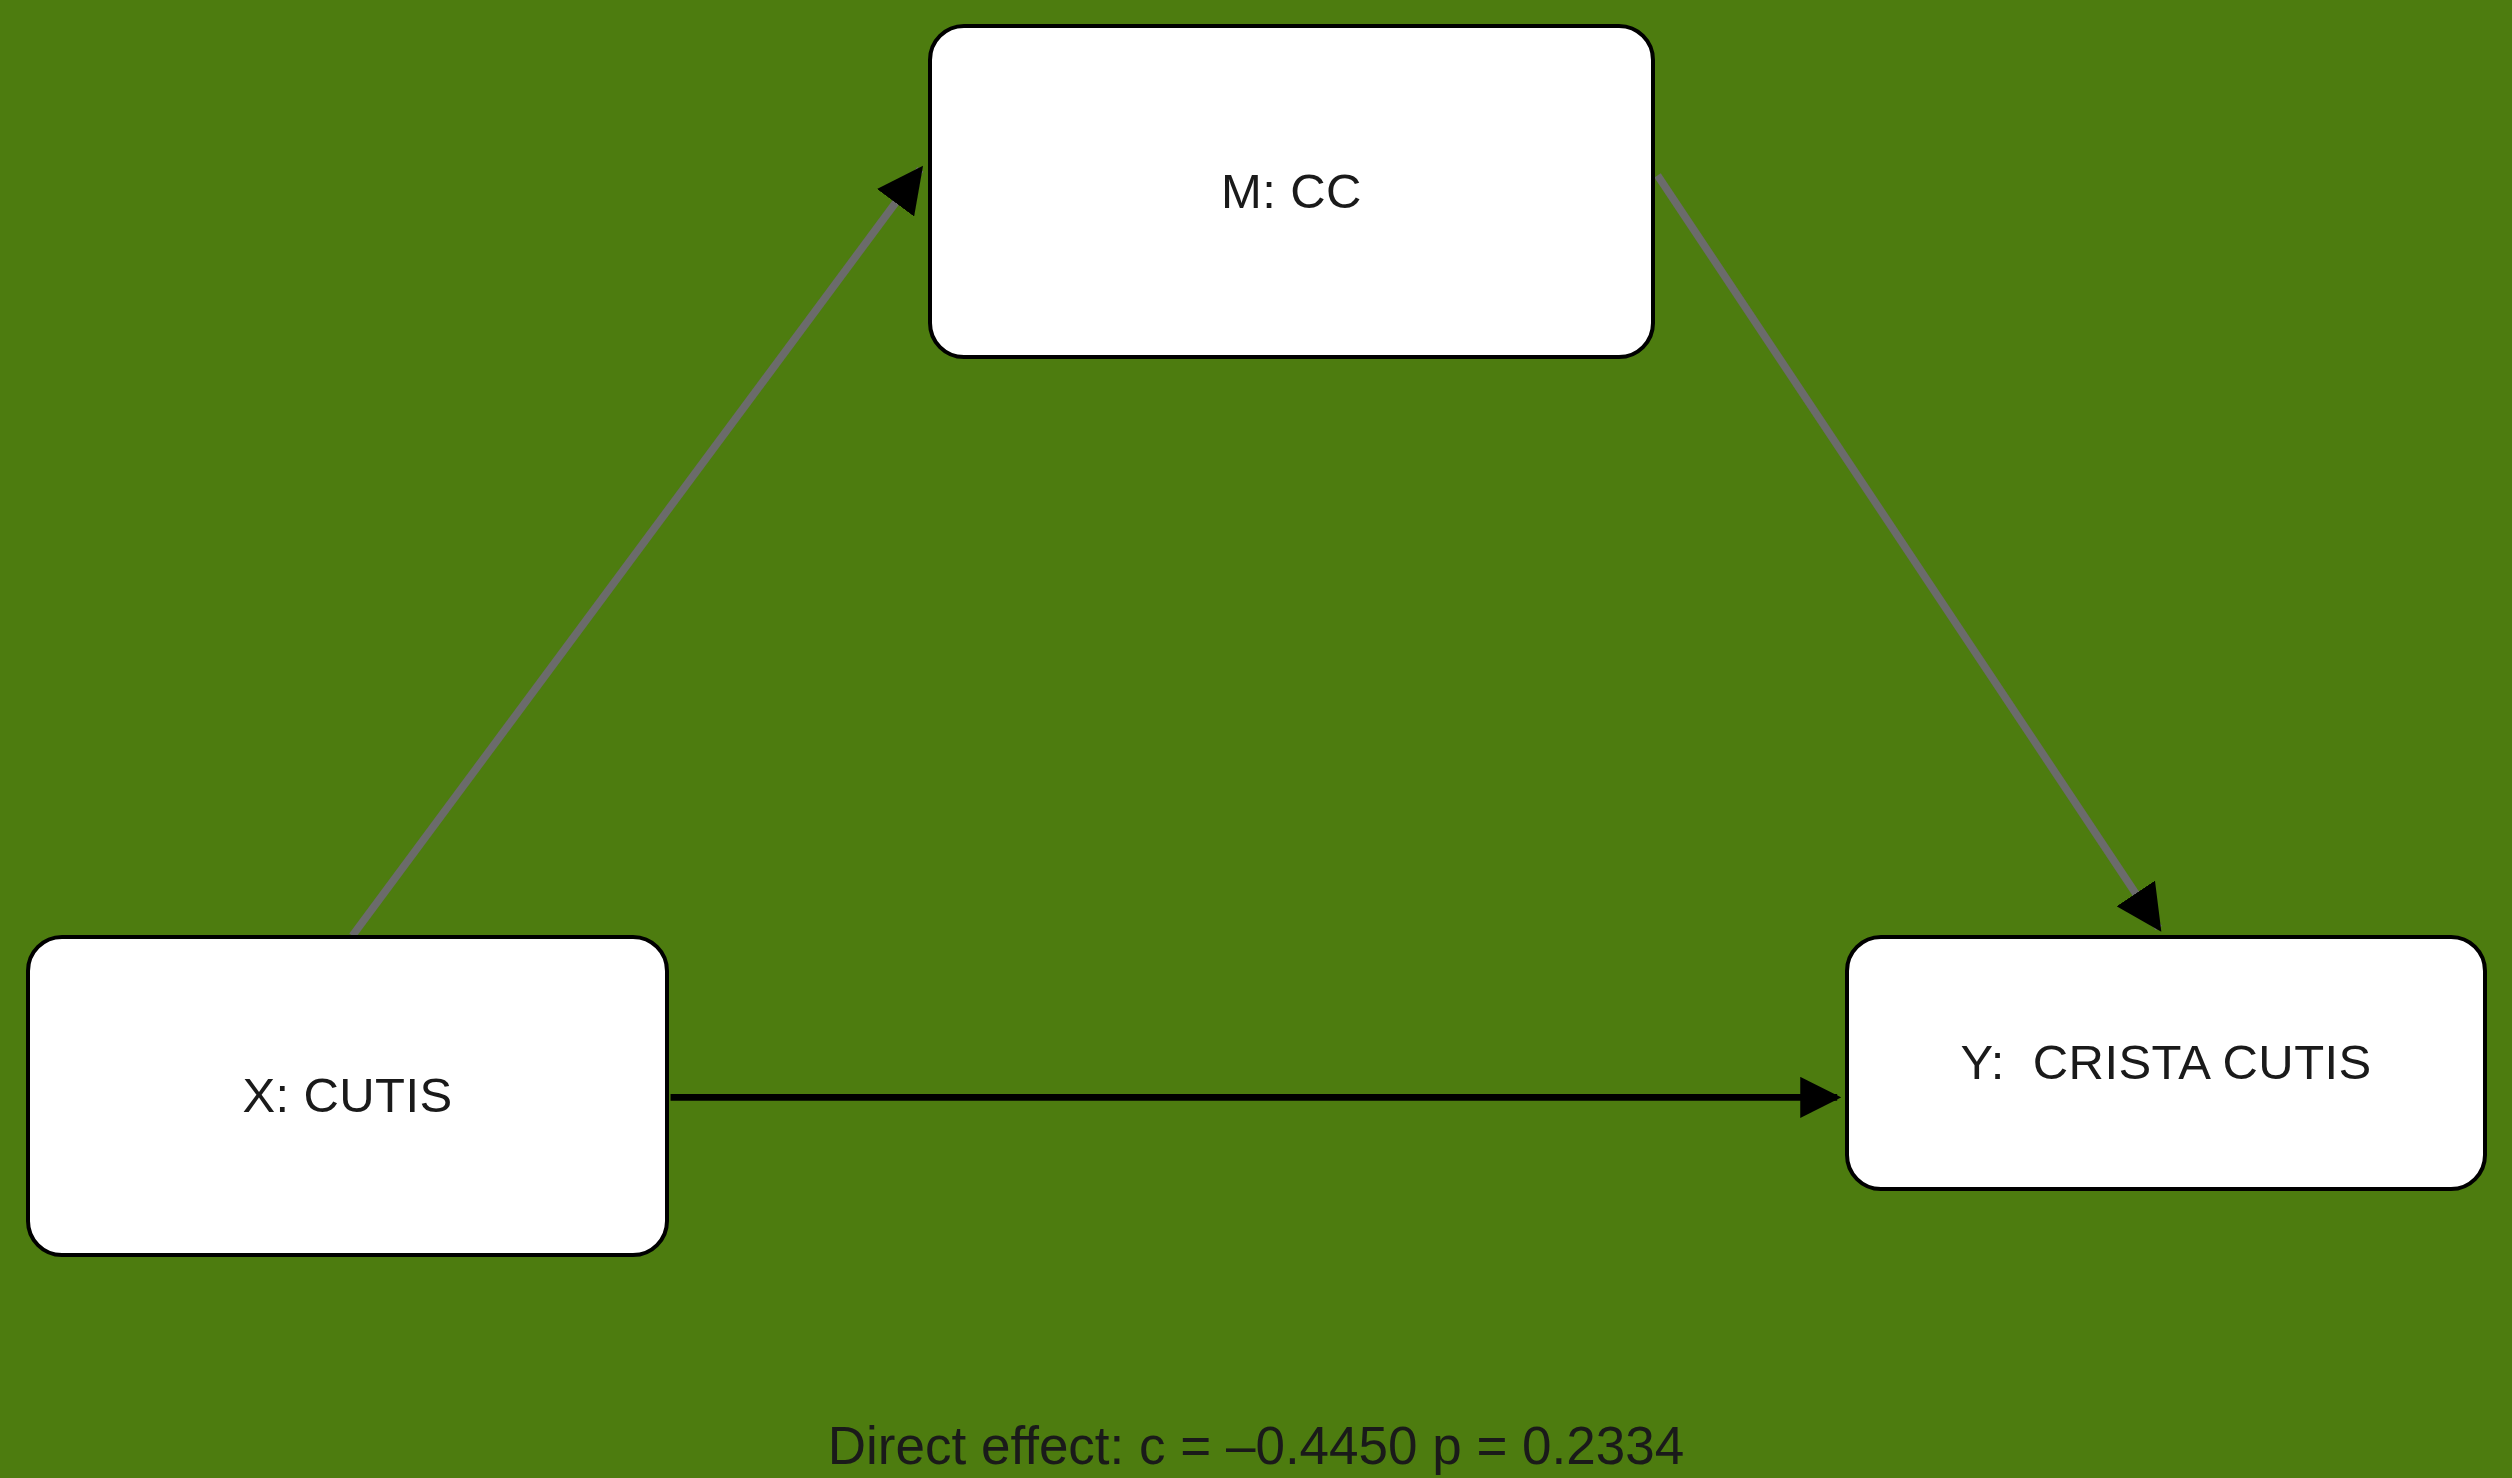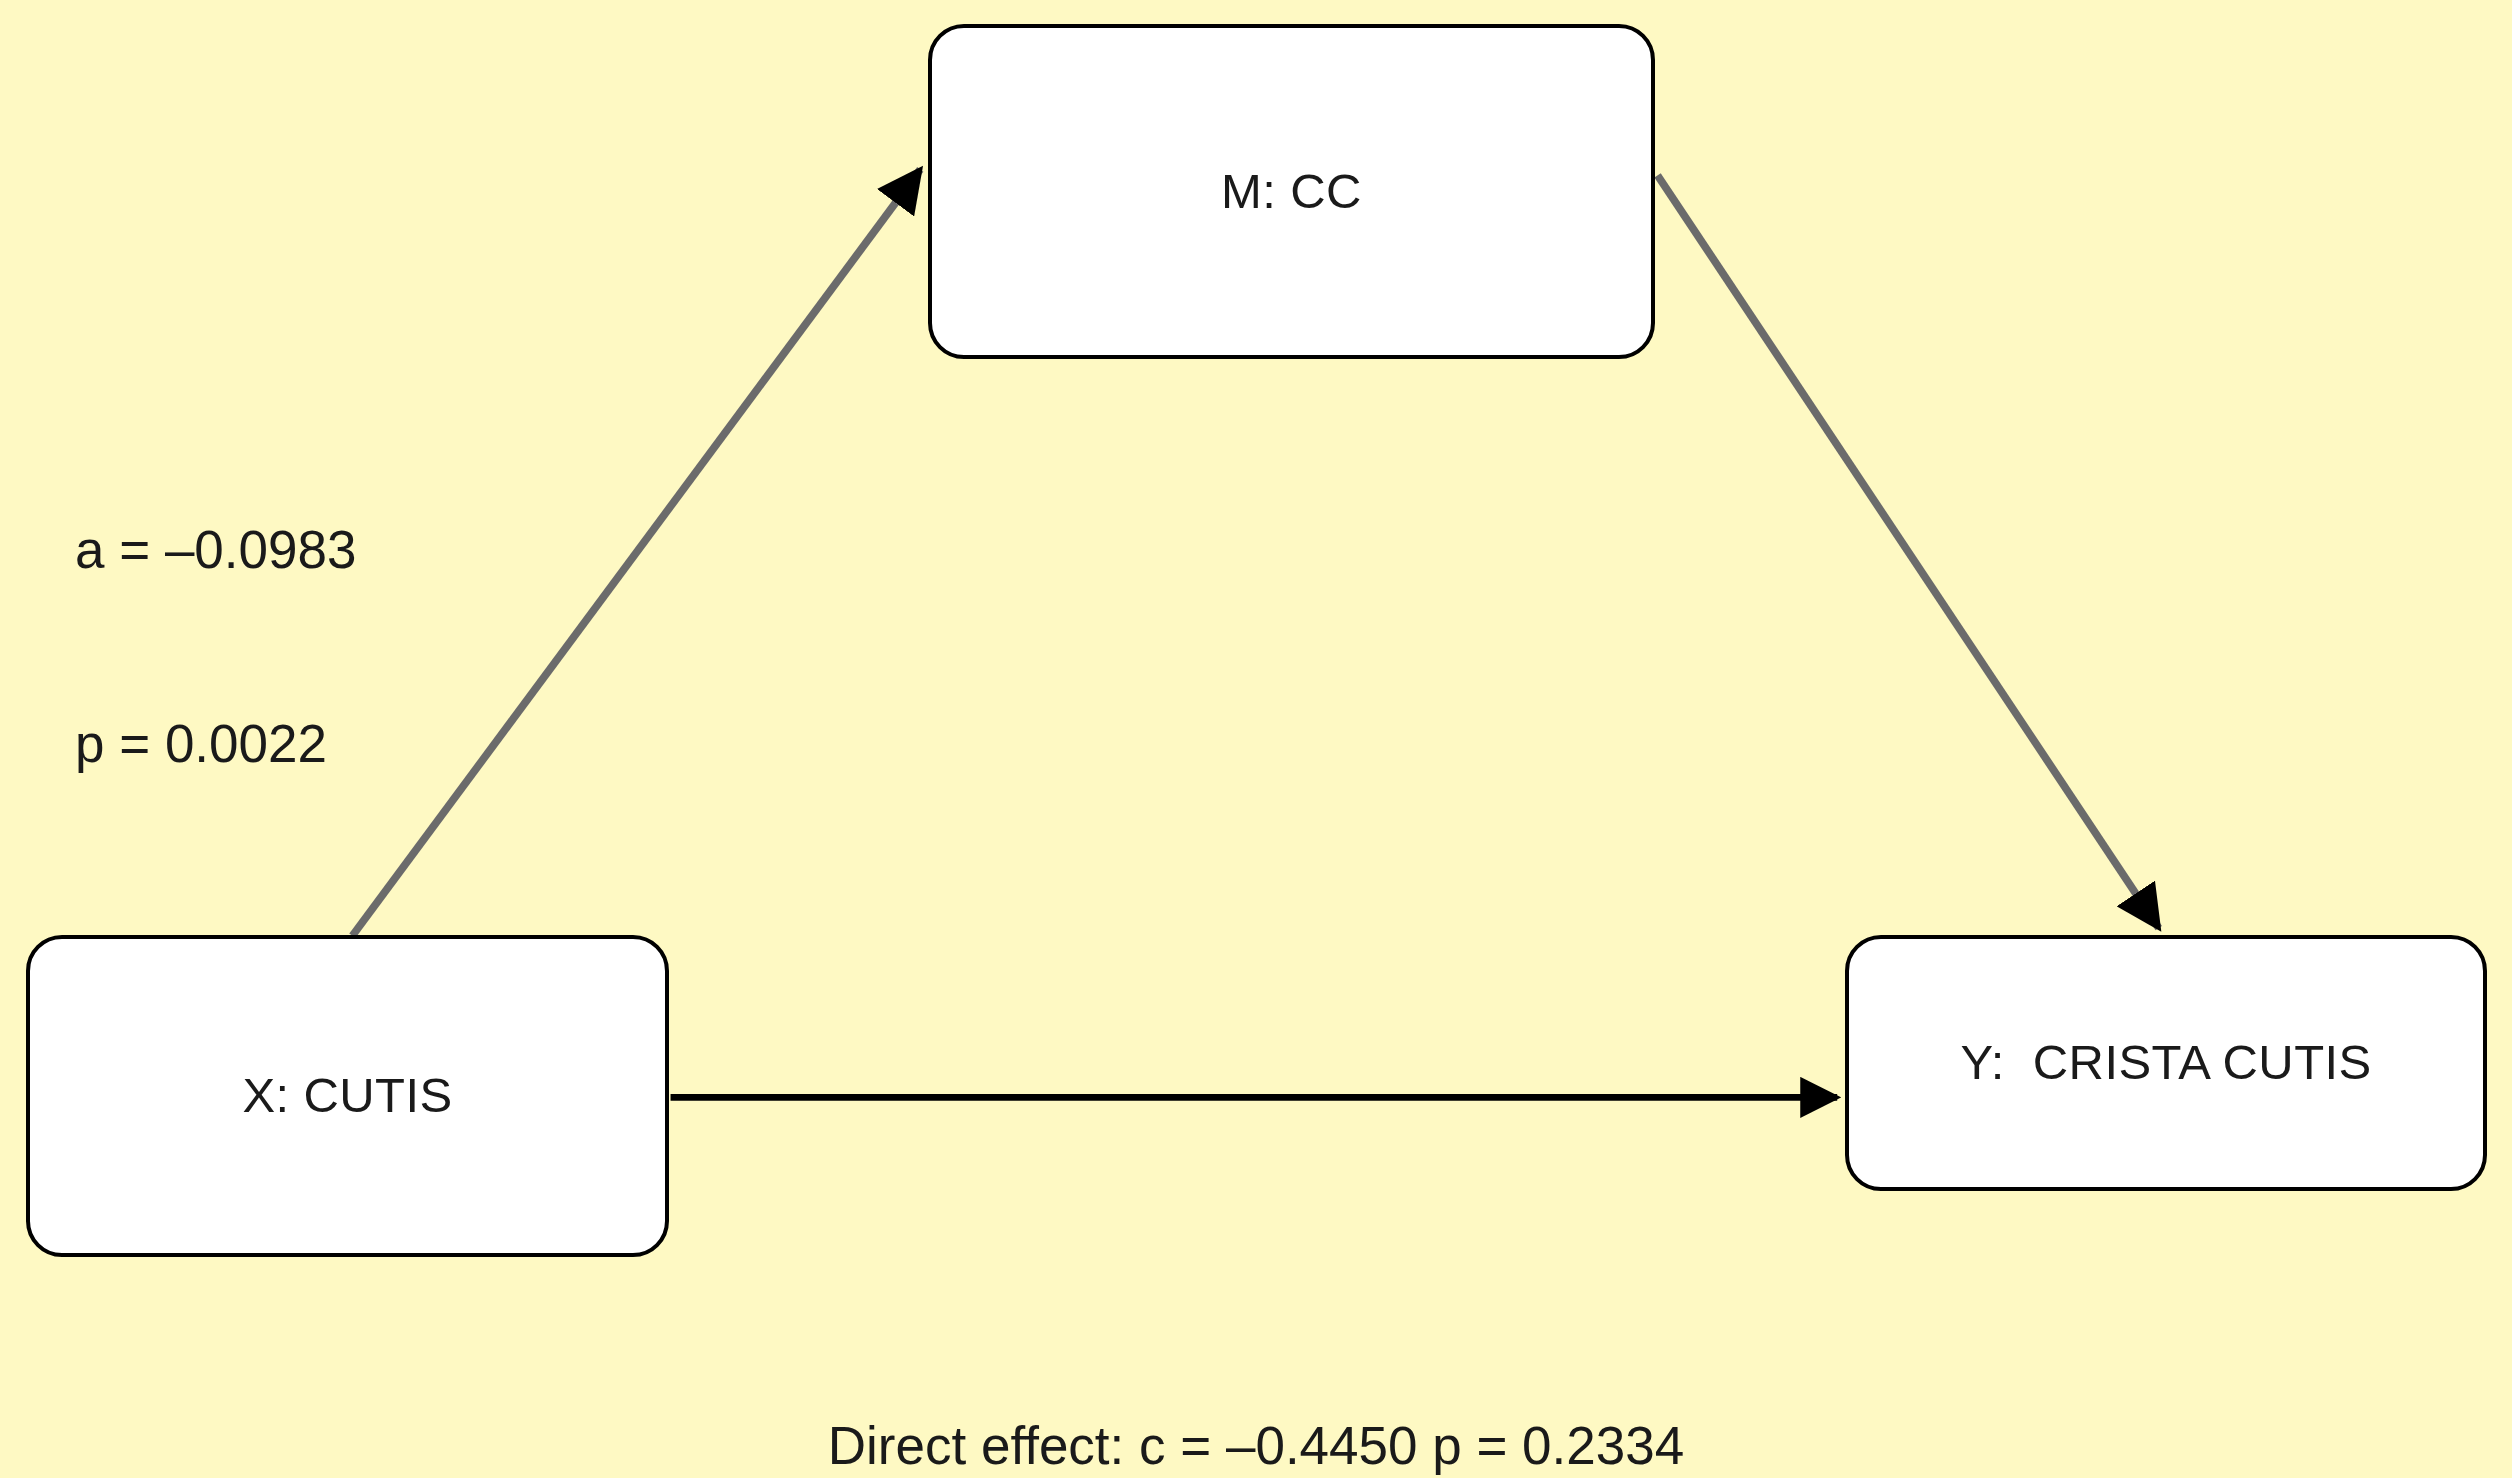--- a/index.html
+++ b/index.html
@@ -5,21 +5,21 @@
 <style>
   html, body {
     margin: 0;
     padding: 0;
     background: #ffffff;
   }
   #canvas {
     position: relative;
     width: 2512px;
     height: 1478px;
-    background: #fef9c3;
+    background: #4d7c0f;
     overflow: hidden;
     font-family: "Liberation Sans", sans-serif;
   }
   #diagram-svg {
     position: absolute;
     left: 0;
     top: 0;
     width: 2512px;
     height: 1478px;
   }
@@ -113,24 +113,20 @@
   </div>
 
   <div class="node-box" id="node-x">
     <span class="node-label">X: CUTIS</span>
   </div>
 
   <div class="node-box" id="node-y">
     <span class="node-label">Y:  CRISTA CUTIS</span>
   </div>
 
-  <div class="path-annotation" id="annot-a">
-    <span class="effect-line">a = –0.0983</span>
-    <span class="effect-line">p = 0.0022</span>
-  </div>
 
   <div class="path-annotation" id="annot-b">
   </div>
 
   <div id="effects-block">
     <span class="effect-line">Direct effect: c = –0.4450 p = 0.2334</span>
     
   </div>
 
 </div>

